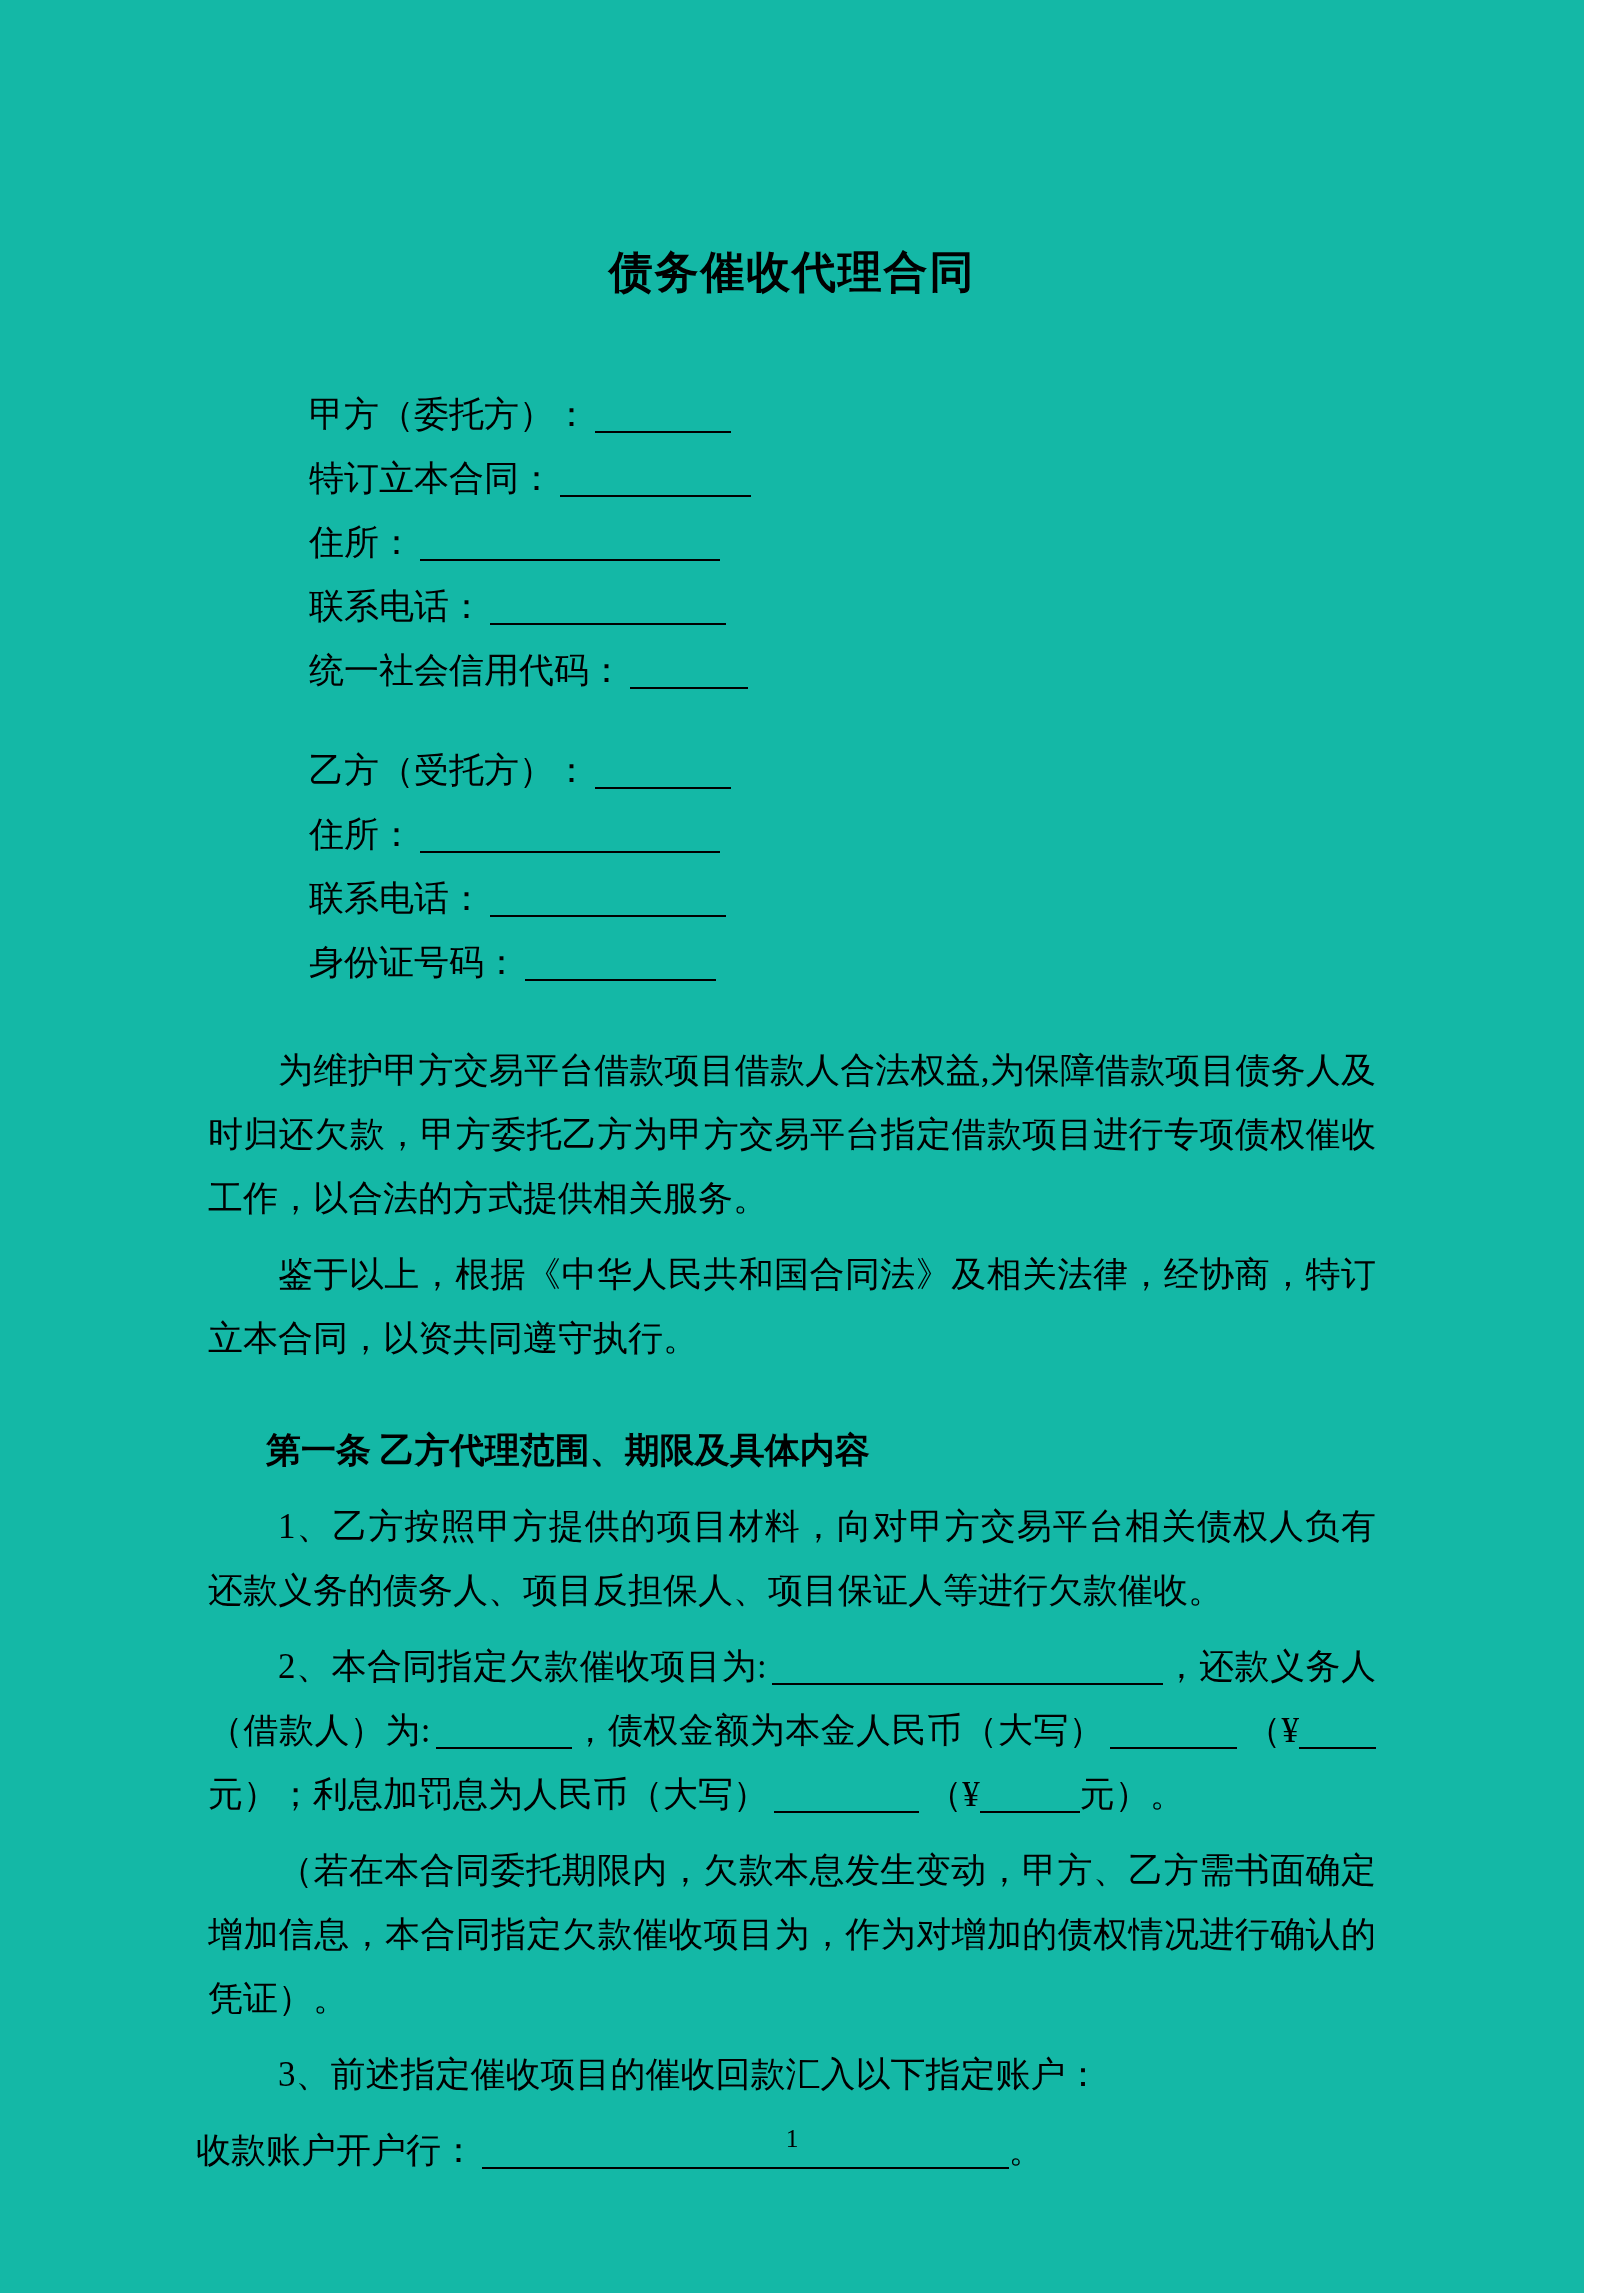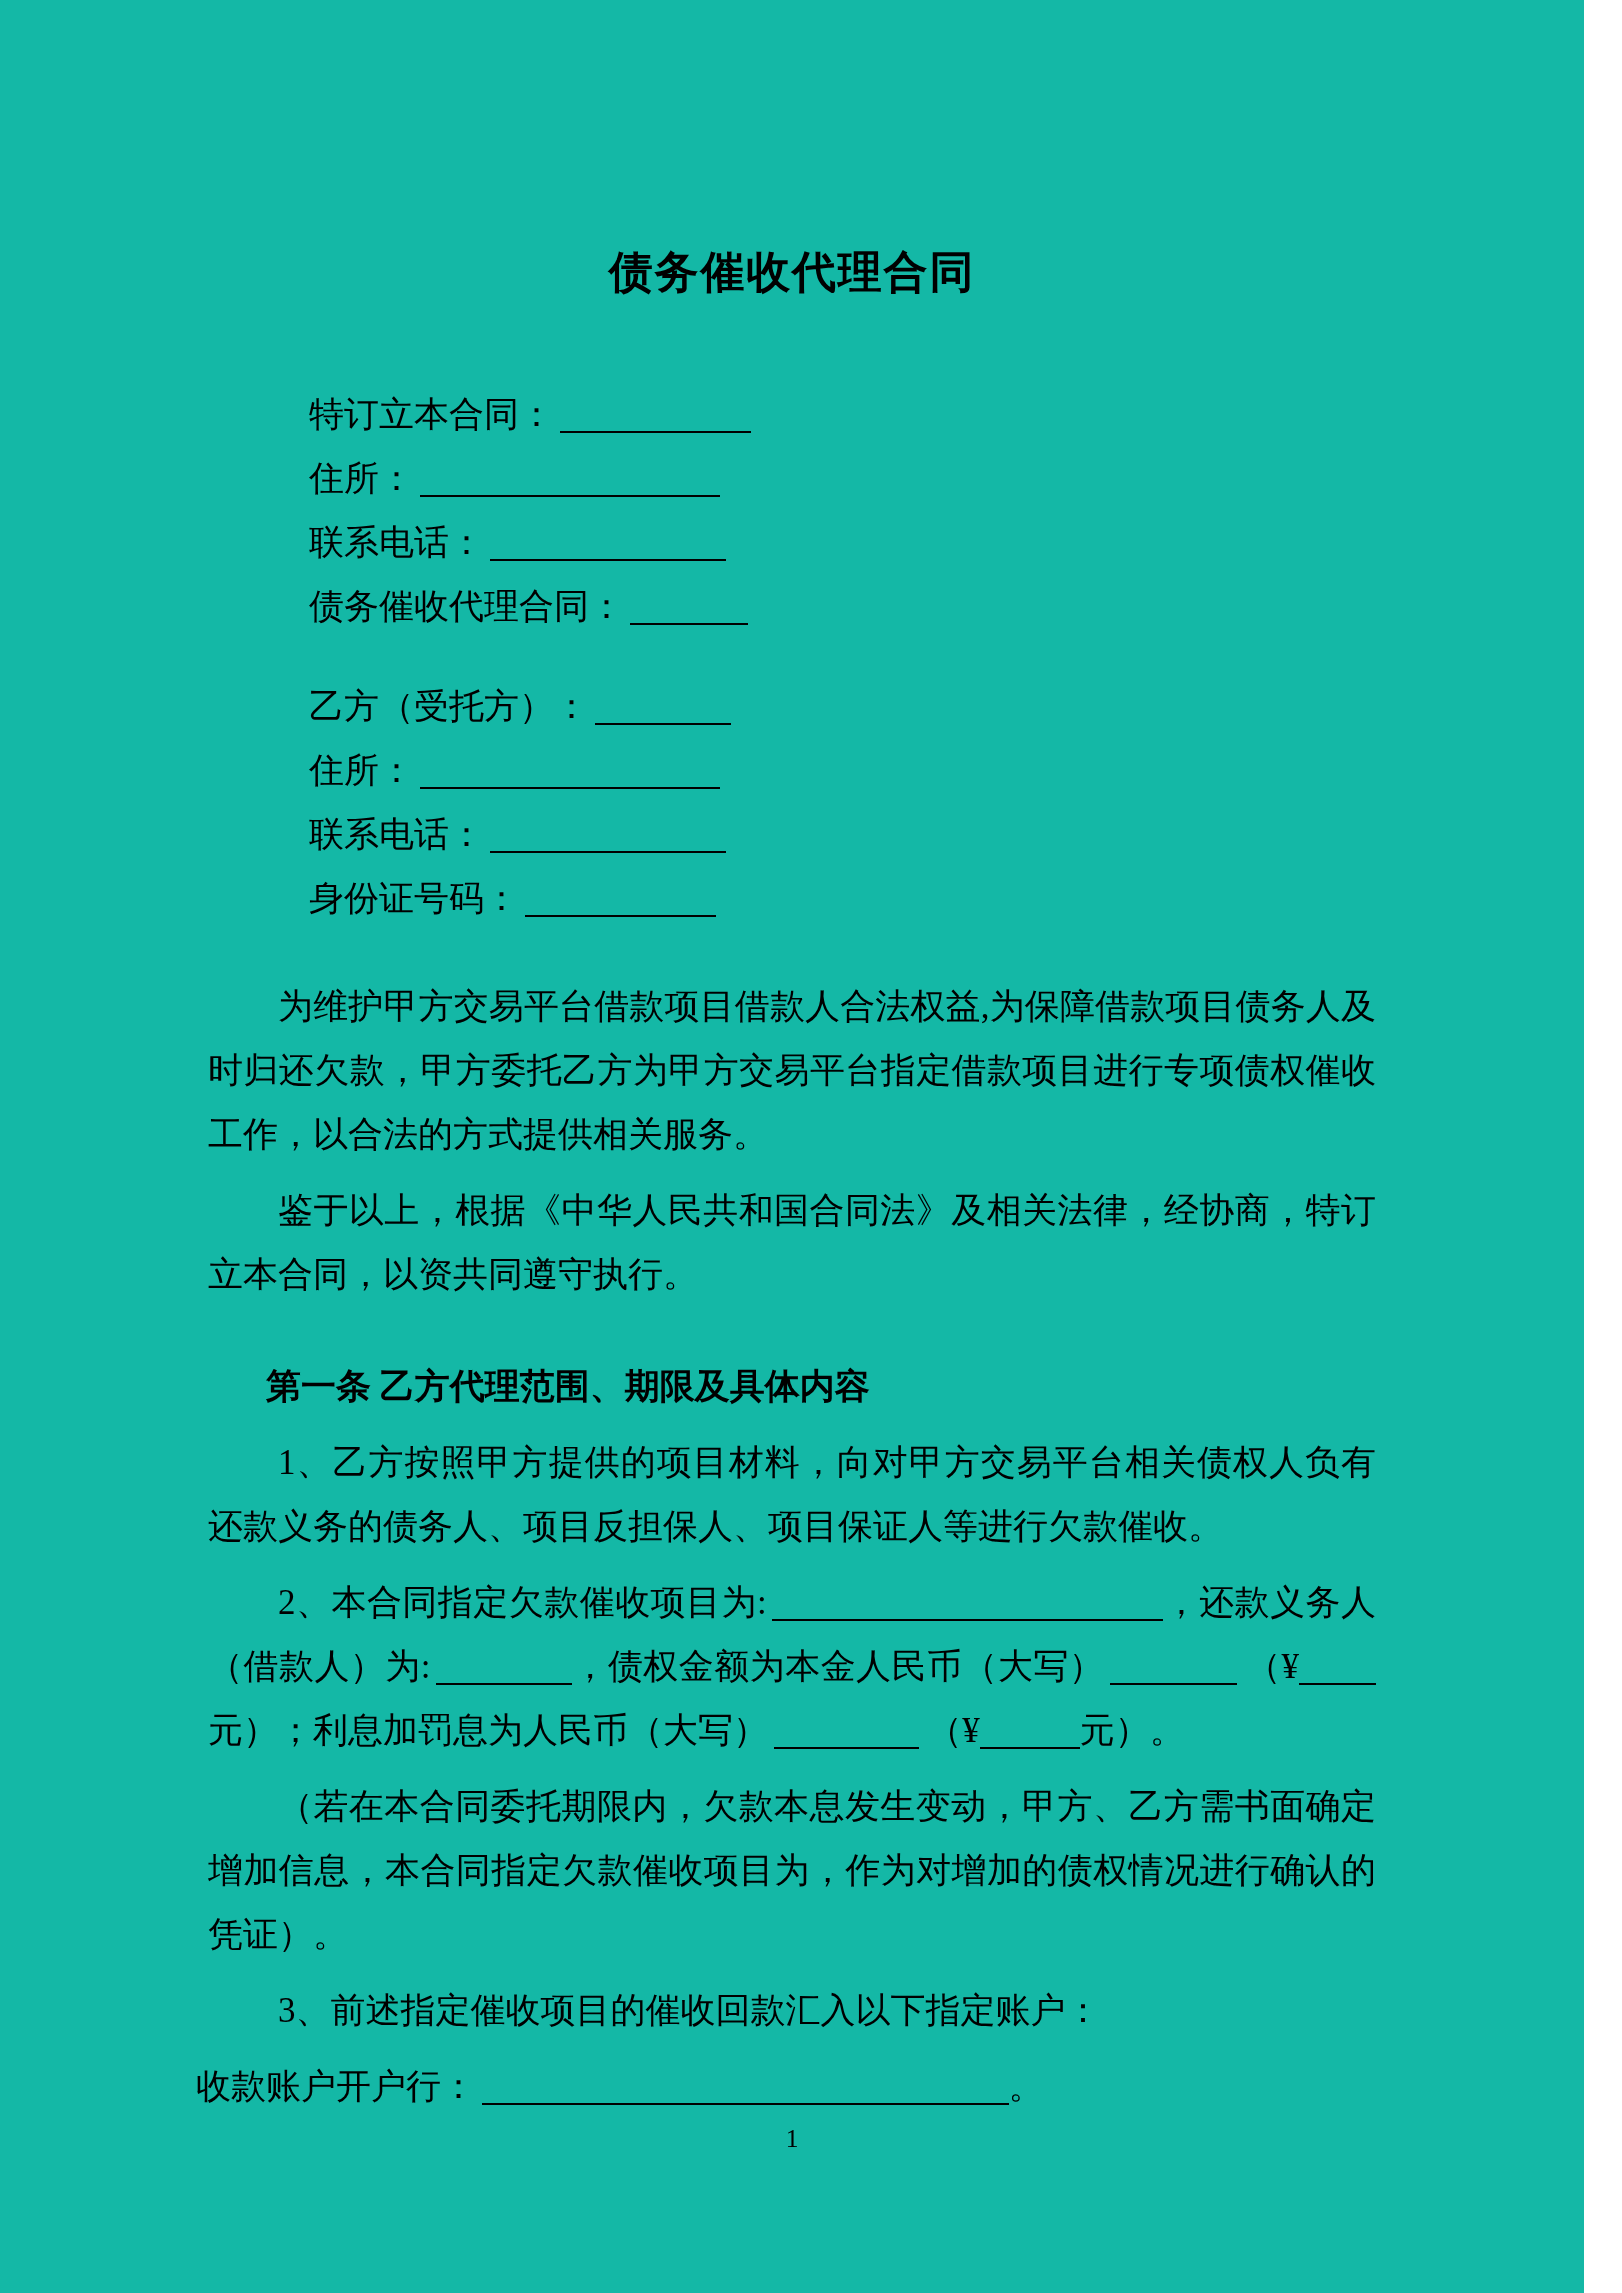--- a/index.html
+++ b/index.html
@@ -71,30 +71,33 @@
 </style>
 </head>
 <body>
 
 <div class="page">
 
   <h1 class="doc-title">债务催收代理合同</h1>
 
   <div class="field-block">
     <div class="frow">
+      <span>甲方（委托方）：</span><span class="fill" style="width:136px"></span>
+    </div>
+    <div class="frow">
       <span>特订立本合同：</span><span class="fill" style="width:191px"></span>
     </div>
     <div class="frow">
       <span>住所：</span><span class="fill" style="width:300px"></span>
     </div>
     <div class="frow">
       <span>联系电话：</span><span class="fill" style="width:236px"></span>
     </div>
     <div class="frow">
-      <span>债务催收代理合同：</span><span class="fill" style="width:118px"></span>
+      <span>统一社会信用代码：</span><span class="fill" style="width:118px"></span>
     </div>
   </div>
 
   <div class="vgap" style="height:36px"></div>
 
   <div class="field-block">
     <div class="frow">
       <span>乙方（受托方）：</span><span class="fill" style="width:136px"></span>
     </div>
     <div class="frow">

